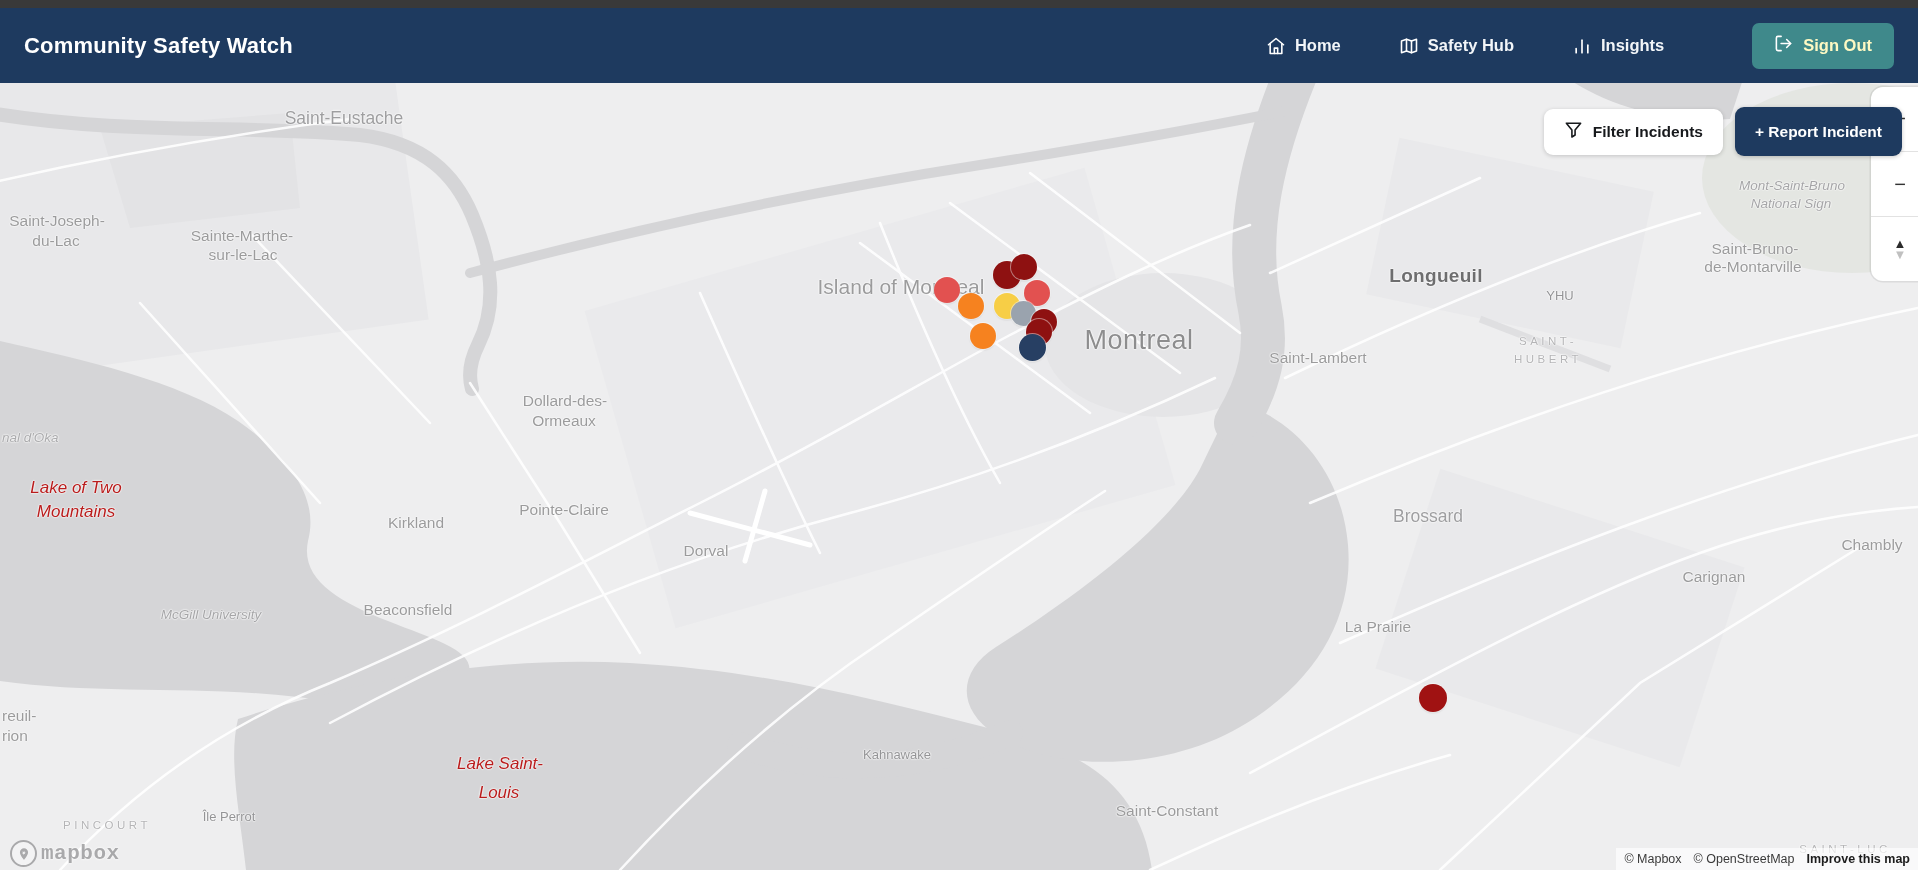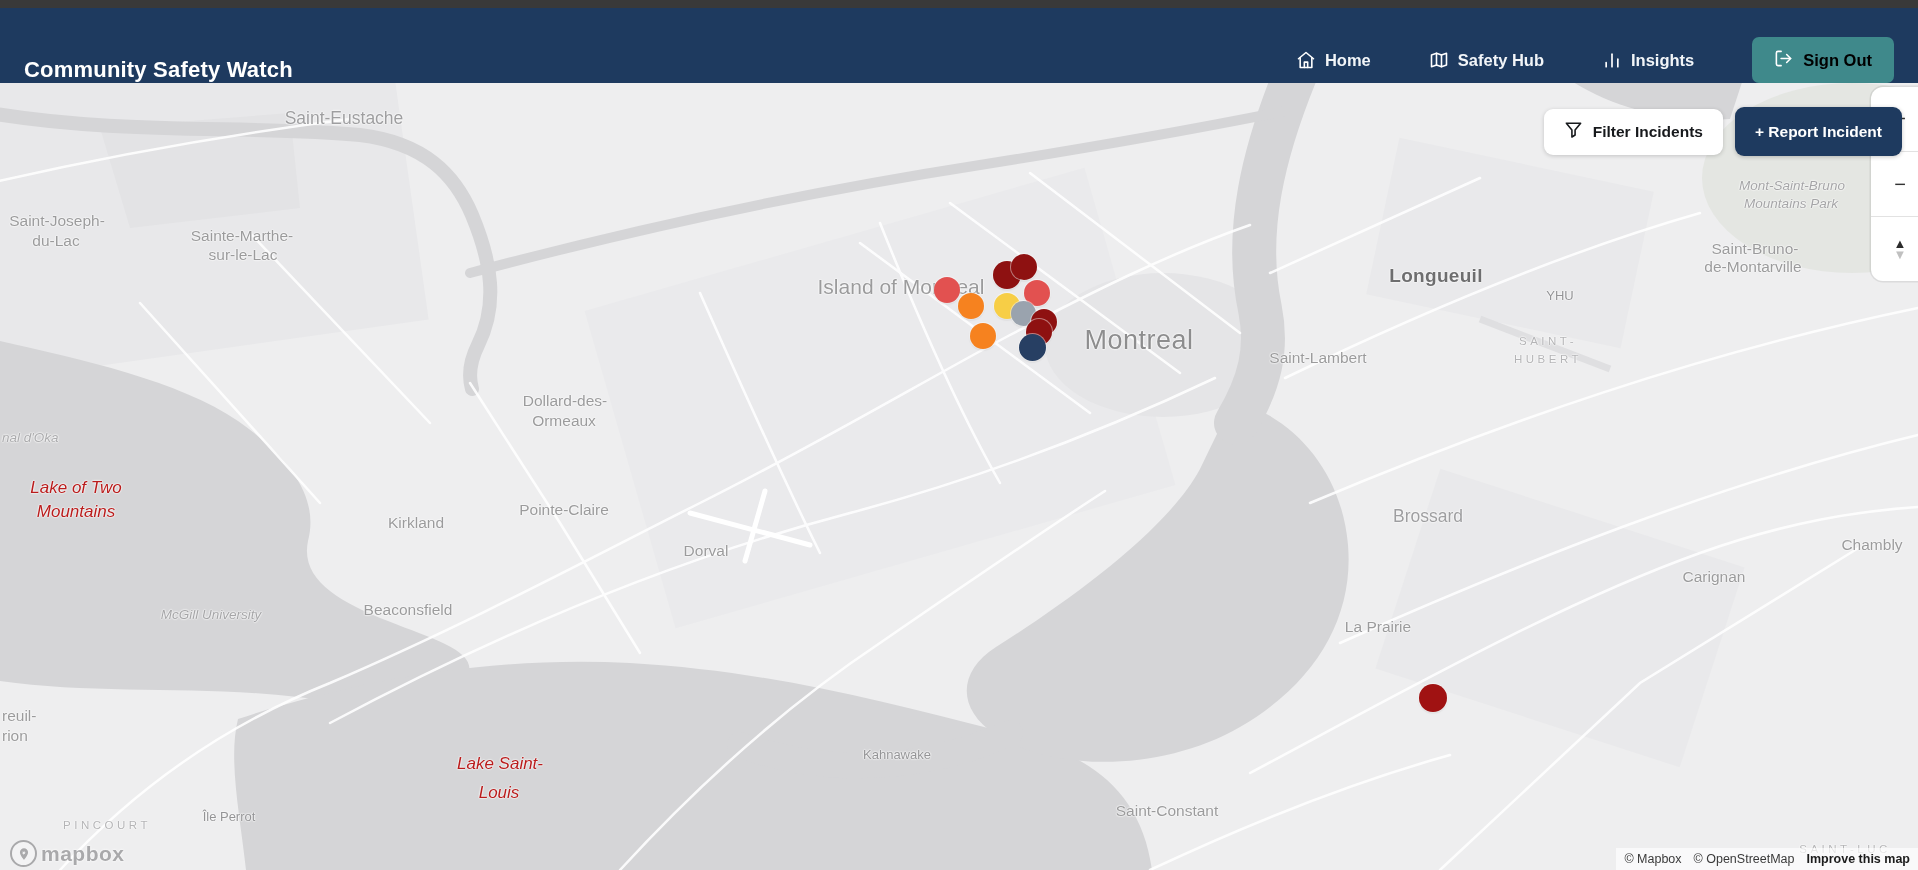--- a/index.html
+++ b/index.html
@@ -4,29 +4,29 @@
 <style>
   * { margin:0; padding:0; box-sizing:border-box; }
   html,body { width:1918px; height:870px; overflow:hidden; background:#eeeeef;
               font-family:"Liberation Sans", sans-serif; }
 
   
   .top-strip { position:absolute; left:0; top:0; width:1918px; height:8px; background:#393939; z-index:30; }
 
   
   header { position:absolute; left:0; top:8px; width:1918px; height:75px; background:#1e3a5f;
-           display:flex; align-items:flex-end; padding:0 24px; z-index:25; }
+           display:flex; align-items:center; padding:0 24px; z-index:25; }
   .app-title { color:#ffffff; font-size:22px; font-weight:bold; letter-spacing:.2px; }
   nav { margin-left:auto; display:flex; align-items:center; gap:58px; }
   .nav-item { display:flex; align-items:center; gap:9px; color:#f2f5f8; font-size:16.5px;
               font-weight:600; cursor:pointer; }
   .nav-item svg { display:block; }
-  .signout-btn { display:flex; align-items:center; gap:10px; background:#3f898b; color:#000000;
+  .signout-btn { display:flex; align-items:center; gap:10px; background:#3f898b; color:#fef9c3;
                  border:none; border-radius:7px; height:46px; padding:0 22px; font-size:16.5px;
-                 font-weight:600; cursor:pointer; font-family:inherit; }
+                 font-weight:600; cursor:pointer; font-family:inherit;margin-left:30px; }
 
   
   .map { position:absolute; left:0; top:83px; width:1918px; height:787px; background:#eeeeef; overflow:hidden; }
   .map-base { position:absolute; left:0; top:0; }
 
   .map-label { position:absolute; transform:translate(-50%,-50%); white-space:nowrap;
                color:#9b9b9c; font-size:15.5px;
                text-shadow:0 0 2px #fff, 0 0 2px #fff, 0 0 1px #fff; z-index:2; }
   .map-label.anchor-start { transform:translate(0,-50%); }
   .map-label.town-lg  { font-size:17.5px; color:#9e9ea0; }
@@ -60,21 +60,21 @@
   .nav-control button { flex:1; background:none; border:none; border-bottom:1px solid #e2e2e2;
                         font-size:20px; color:#333; cursor:pointer; font-family:inherit; }
   .nav-control button:last-child { border-bottom:none; }
   .compass-btn { display:flex; flex-direction:column; align-items:center; justify-content:center;
                  line-height:11px; }
   .compass-up   { color:#2b2b2b; font-size:13px; }
   .compass-down { color:#c0c0c0; font-size:13px; }
 
   
   .mapbox-logo { position:absolute; left:10px; top:757px; display:flex; align-items:center; gap:4px;
-                 opacity:.85; z-index:6; }
+                 opacity:.85; z-index:6;font-family:Liberation Mono, monospace; }
   .logo-circle { width:27px; height:27px; border-radius:50%; background:rgba(255,255,255,.4);
                  border:2.5px solid #9e9ea0; display:flex; align-items:center; justify-content:center; }
   .logo-word { font-size:21px; font-weight:700; letter-spacing:.5px; color:#9e9ea0;
                text-shadow:0 0 2px #fff,0 0 2px #fff; }
   .attribution { position:absolute; right:0; bottom:0; height:22px; padding:0 8px;
                  background:rgba(255,255,255,.65); display:flex; align-items:center; gap:12px;
                  font-size:12.5px; color:#3a3a3a; z-index:6; }
   .attribution a { color:#3a3a3a; text-decoration:none; cursor:pointer; }
   .attribution a.strong { font-weight:bold; color:#1c1c1c; }
 </style>
@@ -210,21 +210,21 @@
       <div class="map-label town" style="left: 1714px; top: 494px;">Carignan</div>
       <div class="map-label town" style="left: 1872px; top: 462px;">Chambly</div>
       <div class="map-label town" style="left: 1318px; top: 275px;">Saint-Lambert</div>
       <div class="map-label city" style="left: 1436px; top: 193px;">Longueuil</div>
       <div class="map-label small" style="left: 1560px; top: 212px;">YHU</div>
       <div class="map-label caps" style="left: 1548px; top: 258px;">SAINT-</div>
       <div class="map-label caps" style="left: 1548px; top: 276px;">HUBERT</div>
       <div class="map-label town" style="left: 1755px; top: 166px;">Saint-Bruno-</div>
       <div class="map-label town" style="left: 1753px; top: 184px;">de-Montarville</div>
       <div class="map-label park" style="left: 1792px; top: 102px;">Mont-Saint-Bruno</div>
-      <div class="map-label park" style="left: 1791px; top: 120px;">Mountains Park</div>
+      <div class="map-label park" style="left: 1791px; top: 120px;">National Sign</div>
       <div class="map-label metro" style="left: 1139px; top: 257px;">Montreal</div>
       <div class="map-label island" style="left: 901px; top: 204px;">Island of Montreal</div>
       <div class="map-label town anchor-start" style="left: 2px; top: 633px;">reuil-</div>
       <div class="map-label town anchor-start" style="left: 2px; top: 653px;">rion</div>
       <div class="map-label caps" style="left: 1845px; top: 766px;">SAINT-LUC</div>
     </div>
 
   <div id="map-markers">
       <div class="incident-marker" style="left: 993px; top: 178px; height: 28px; width: 28px; background: rgb(142, 17, 17);"></div>
       <div class="incident-marker" style="left: 1011px; top: 171px; height: 26px; width: 26px; background: rgb(142, 17, 17);"></div>

